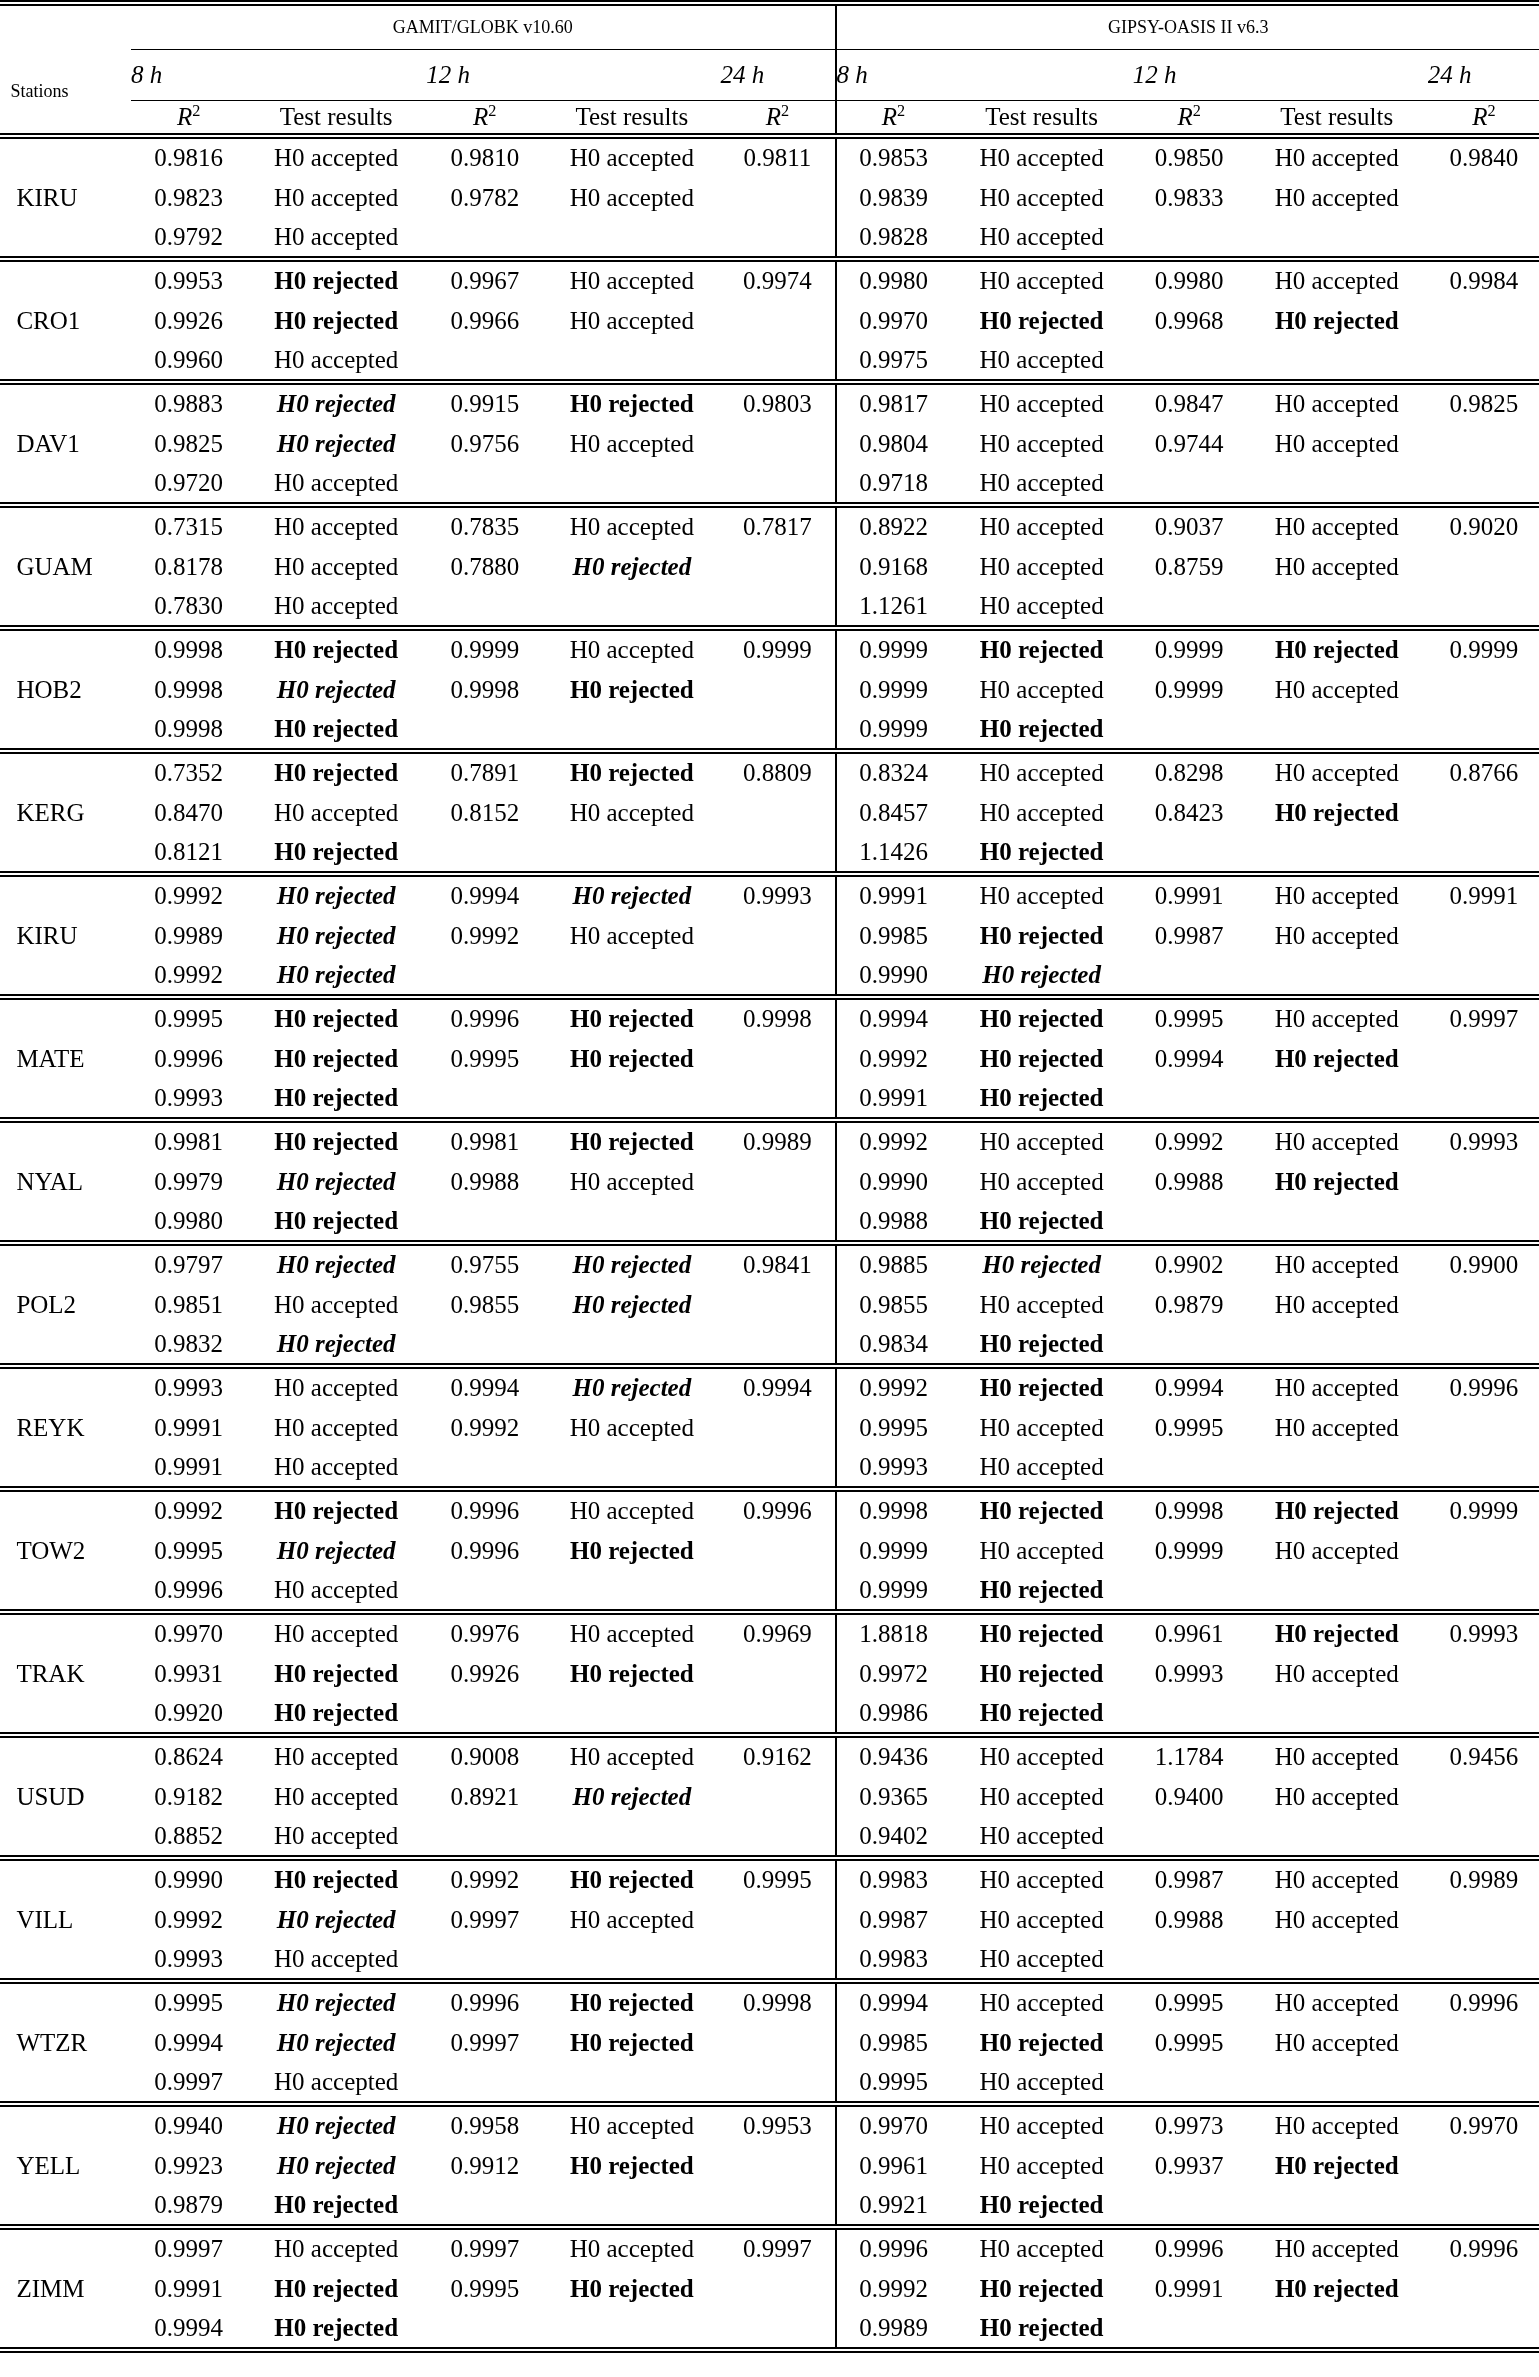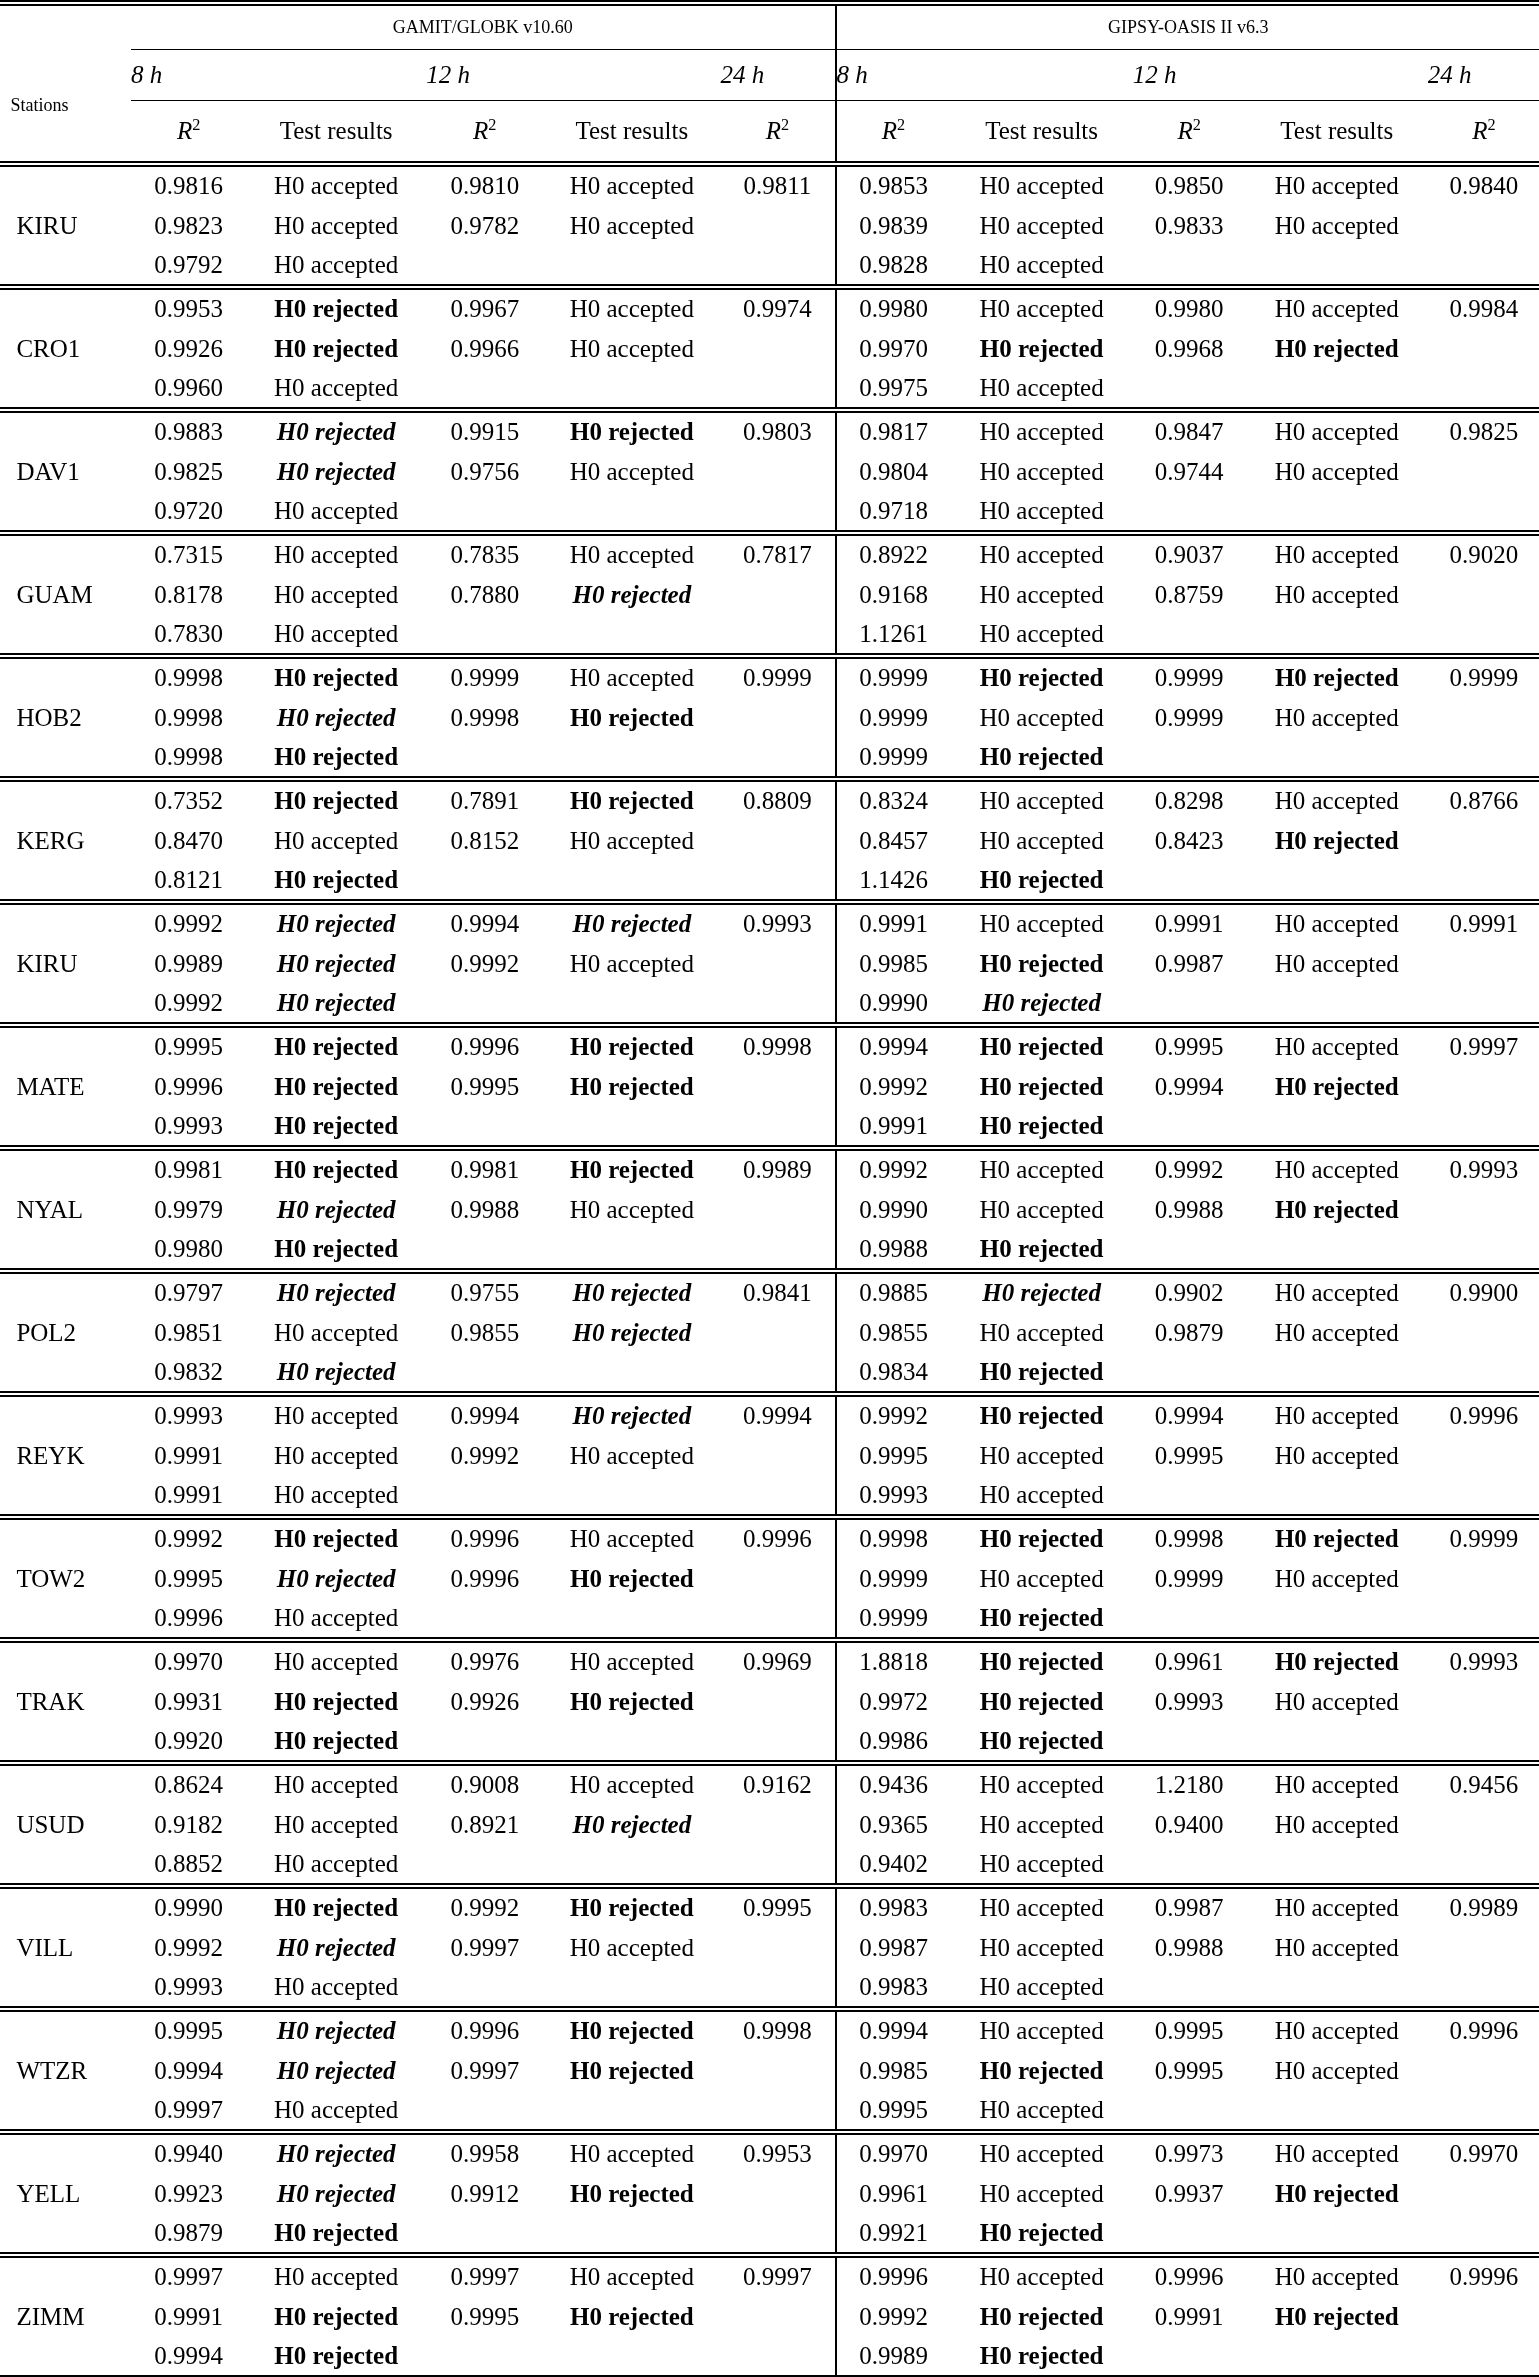--- a/index.html
+++ b/index.html
@@ -25,21 +25,21 @@
   td, th {
     padding: 0;
     vertical-align: middle;
     font-weight: normal;
     overflow: hidden;
     white-space: nowrap;
   }
   
   tr.h1 { height: 46px; }
   tr.h2 { height: 51px; }
-  tr.h3 { height: 64px; }
+  tr.h3 { height: 36px; }
   .ver  { text-align: center; font-size: 18px; }
   .hr   { border-top: 1.5px solid #000; text-align: left; font-style: italic; }
   .mh   { border-top: 1.5px solid #000; text-align: center; }
   .stations-th { text-align: left; padding-left: 10.4px; font-size: 18px; vertical-align: middle; }
   .r2i  { font-style: italic; }
   sup   { font-size: 65%; line-height: 0; }
   
   .div-l { border-left: 2.2px solid #000; }
   
   tbody tr { height: 41px; }
@@ -585,21 +585,21 @@
       </tr>
       <tr class="block-start">
         <th rowspan="3" class="name">USUD</th>
         <td class="num">0.8624</td>
         <td class="test s-n">H0 accepted</td>
         <td class="num">0.9008</td>
         <td class="test s-n">H0 accepted</td>
         <td class="num">0.9162</td>
         <td class="num div-l">0.9436</td>
         <td class="test s-n">H0 accepted</td>
-        <td class="num">1.2180</td>
+        <td class="num">1.1784</td>
         <td class="test s-n">H0 accepted</td>
         <td class="num">0.9456</td>
       </tr>
       <tr>
         <td class="num">0.9182</td>
         <td class="test s-n">H0 accepted</td>
         <td class="num">0.8921</td>
         <td class="test s-bi">H0 rejected</td>
         <td class="num"></td>
         <td class="num div-l">0.9365</td>

